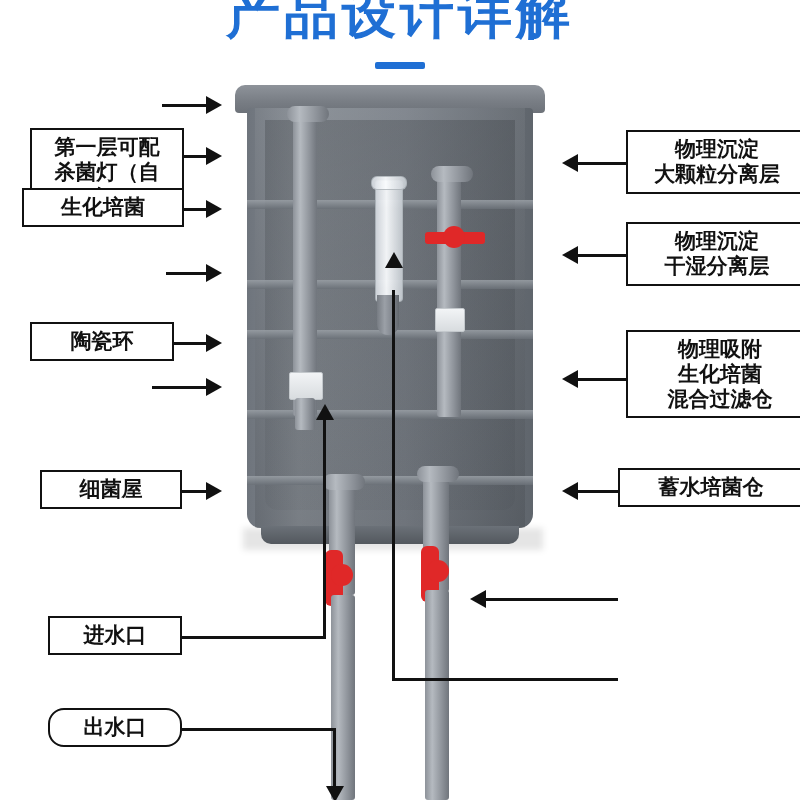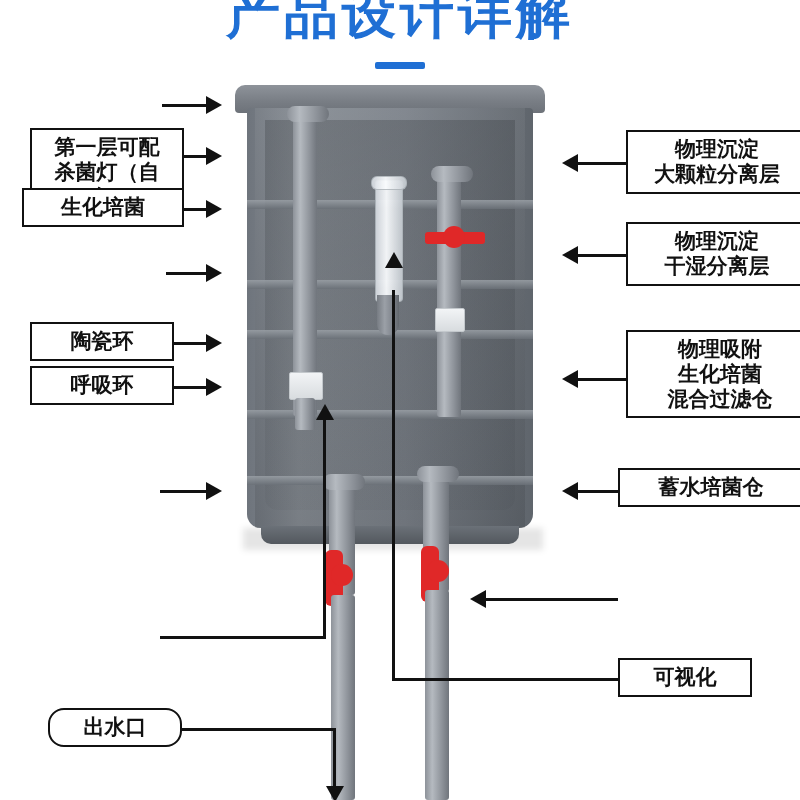--- a/index.html
+++ b/index.html
@@ -267,27 +267,28 @@
   <div class="conn" style="left:162px; top:208px; width:46px; height:3px;"></div>
   <div class="arrow-r" style="left:206px; top:200px;"></div>
 
   <div class="conn" style="left:166px; top:272px; width:42px; height:3px;"></div>
   <div class="arrow-r" style="left:206px; top:264px;"></div>
 
   <div class="label" style="left:30px; top:322px; width:122px;">陶瓷环</div>
   <div class="conn" style="left:152px; top:342px; width:56px; height:3px;"></div>
   <div class="arrow-r" style="left:206px; top:334px;"></div>
 
-  <div class="label" style="left:30px; top:366px; width:122px;">呼吸环</div>
   <div class="conn" style="left:152px; top:386px; width:56px; height:3px;"></div>
   <div class="arrow-r" style="left:206px; top:378px;"></div>
 
+  <div class="label" style="left:40px; top:470px; width:120px;">细菌屋</div>
   <div class="conn" style="left:160px; top:490px; width:48px; height:3px;"></div>
   <div class="arrow-r" style="left:206px; top:482px;"></div>
 
+  <div class="label" style="left:48px; top:616px; width:112px;">进水口</div>
   <div class="conn" style="left:160px; top:636px; width:166px; height:3px;"></div>
   <div class="conn" style="left:323px; top:420px; width:3px; height:219px;"></div>
   <div class="arrow-u" style="left:316px; top:404px;"></div>
 
   <div class="label" style="left:48px; top:708px; width:112px;border-radius:16px;">出水口</div>
   <div class="conn" style="left:160px; top:728px; width:176px; height:3px;"></div>
   <div class="conn" style="left:333px; top:728px; width:3px; height:62px;"></div>
   <div class="arrow-d" style="left:326px; top:786px;"></div>
 
   <div class="label" style="left:626px; top:130px; width:160px;">物理沉淀
@@ -306,18 +307,17 @@
   <div class="conn" style="left:578px; top:378px; width:48px; height:3px;"></div>
   <div class="arrow-l" style="left:562px; top:370px;"></div>
 
   <div class="label" style="left:618px; top:468px; width:164px;">蓄水培菌仓</div>
   <div class="conn" style="left:578px; top:490px; width:40px; height:3px;"></div>
   <div class="arrow-l" style="left:562px; top:482px;"></div>
 
   <div class="conn" style="left:486px; top:598px; width:132px; height:3px;"></div>
   <div class="arrow-l" style="left:470px; top:590px;"></div>
 
-  <div class="label" style="left:618px; top:658px; width:112px;">可视化</div>
   <div class="conn" style="left:392px; top:678px; width:226px; height:3px;"></div>
   <div class="conn" style="left:392px; top:290px; width:3px; height:390px;"></div>
   <div class="arrow-u" style="left:385px; top:252px;"></div>
 
 </div>
 
 </body></html>

